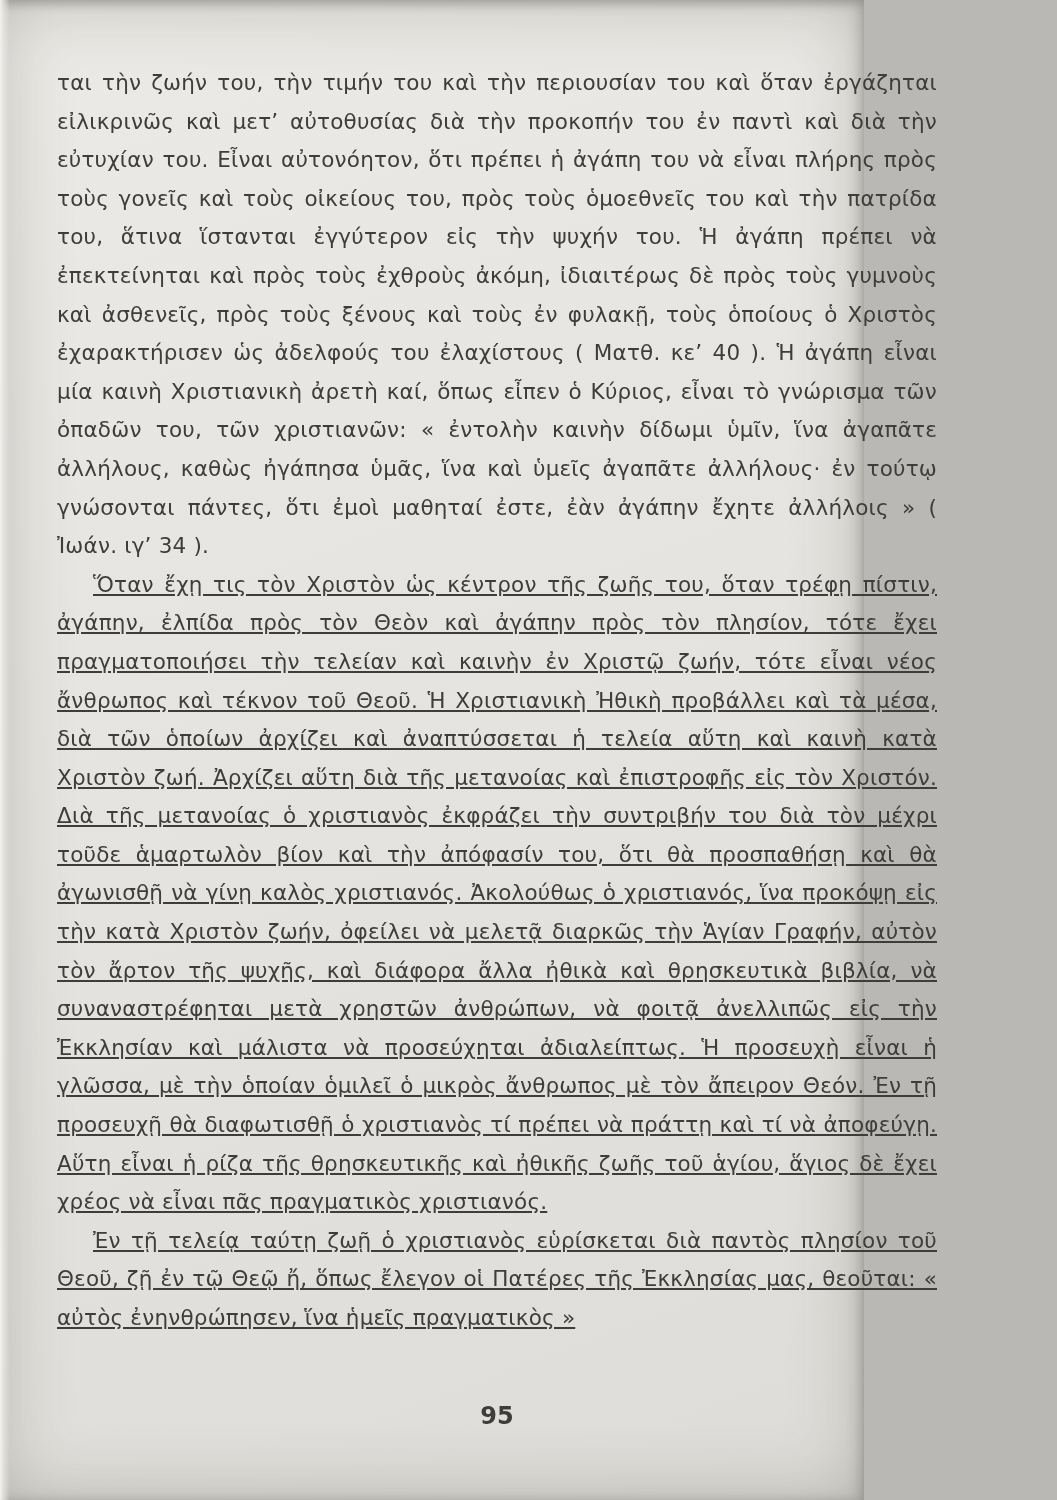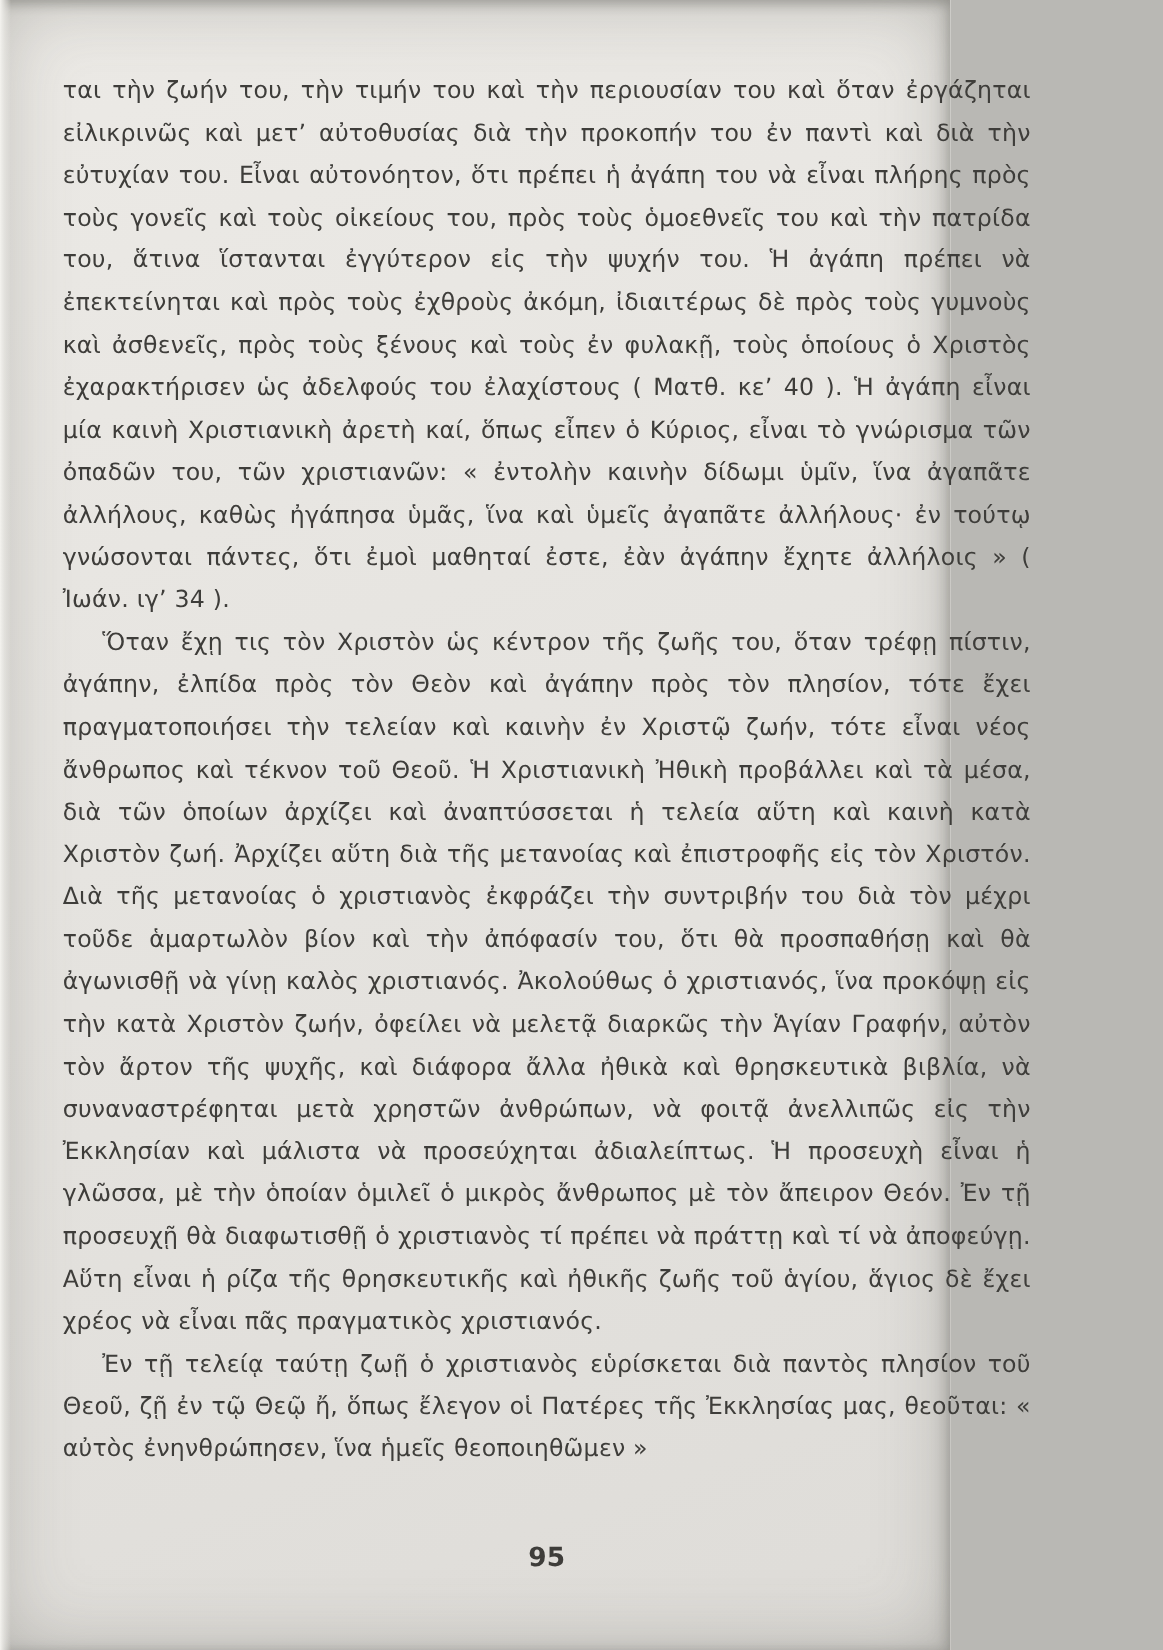--- a/index.html
+++ b/index.html
@@ -40,38 +40,39 @@
     font-size: 21.5px;
     line-height: 38.6px;
     text-align: justify;
     letter-spacing: 0.2px;
   }
   .text-block p {
     margin: 0;
   }
   .text-block p.indent {
     text-indent: 36px;
+    text-decoration: underline;
   }
   .page-number {
     position: absolute;
     left: 57px;
     width: 880px;
     top: 1402px;
     text-align: center;
     font-weight: bold;
     font-size: 24px;
     color: #3e3d3a;
   }
 </style>
 </head>
 <body>
 
 <div class="page">
 
   <div class="text-block">
     <p>ται τὴν ζωήν του, τὴν τιμήν του καὶ τὴν περιουσίαν του καὶ ὅταν ἐργάζηται εἰλικρινῶς καὶ μετ’ αὐτοθυσίας διὰ τὴν προκοπήν του ἐν παντὶ καὶ διὰ τὴν εὐτυχίαν του. Εἶναι αὐτονόητον, ὅτι πρέπει ἡ ἀγάπη του νὰ εἶναι πλήρης πρὸς τοὺς γονεῖς καὶ τοὺς οἰκείους του, πρὸς τοὺς ὁμοεθνεῖς του καὶ τὴν πατρίδα του, ἅτινα ἵστανται ἐγγύτερον εἰς τὴν ψυχήν του. Ἡ ἀγάπη πρέπει νὰ ἐπεκτείνηται καὶ πρὸς τοὺς ἐχθροὺς ἀκόμη, ἰδιαιτέρως δὲ πρὸς τοὺς γυμνοὺς καὶ ἀσθενεῖς, πρὸς τοὺς ξένους καὶ τοὺς ἐν φυλακῇ, τοὺς ὁποίους ὁ Χριστὸς ἐχαρακτήρισεν ὡς ἀδελφούς του ἐλαχίστους ( Ματθ. κε’ 40 ). Ἡ ἀγάπη εἶναι μία καινὴ Χριστιανικὴ ἀρετὴ καί, ὅπως εἶπεν ὁ Κύριος, εἶναι τὸ γνώρισμα τῶν ὀπαδῶν του, τῶν χριστιανῶν: « ἐντολὴν καινὴν δίδωμι ὑμῖν, ἵνα ἀγαπᾶτε ἀλλήλους, καθὼς ἠγάπησα ὑμᾶς, ἵνα καὶ ὑμεῖς ἀγαπᾶτε ἀλλήλους· ἐν τούτῳ γνώσονται πάντες, ὅτι ἐμοὶ μαθηταί ἐστε, ἐὰν ἀγάπην ἔχητε ἀλλήλοις » ( Ἰωάν. ιγ’ 34 ).</p>
     <p class="indent">Ὅταν ἔχῃ τις τὸν Χριστὸν ὡς κέντρον τῆς ζωῆς του, ὅταν τρέφῃ πίστιν, ἀγάπην, ἐλπίδα πρὸς τὸν Θεὸν καὶ ἀγάπην πρὸς τὸν πλησίον, τότε ἔχει πραγματοποιήσει τὴν τελείαν καὶ καινὴν ἐν Χριστῷ ζωήν, τότε εἶναι νέος ἄνθρωπος καὶ τέκνον τοῦ Θεοῦ. Ἡ Χριστιανικὴ Ἠθικὴ προβάλλει καὶ τὰ μέσα, διὰ τῶν ὁποίων ἀρχίζει καὶ ἀναπτύσσεται ἡ τελεία αὕτη καὶ καινὴ κατὰ Χριστὸν ζωή. Ἀρχίζει αὕτη διὰ τῆς μετανοίας καὶ ἐπιστροφῆς εἰς τὸν Χριστόν. Διὰ τῆς μετανοίας ὁ χριστιανὸς ἐκφράζει τὴν συντριβήν του διὰ τὸν μέχρι τοῦδε ἁμαρτωλὸν βίον καὶ τὴν ἀπόφασίν του, ὅτι θὰ προσπαθήσῃ καὶ θὰ ἀγωνισθῇ νὰ γίνῃ καλὸς χριστιανός. Ἀκολούθως ὁ χριστιανός, ἵνα προκόψῃ εἰς τὴν κατὰ Χριστὸν ζωήν, ὀφείλει νὰ μελετᾷ διαρκῶς τὴν Ἁγίαν Γραφήν, αὐτὸν τὸν ἄρτον τῆς ψυχῆς, καὶ διάφορα ἄλλα ἠθικὰ καὶ θρησκευτικὰ βιβλία, νὰ συναναστρέφηται μετὰ χρηστῶν ἀνθρώπων, νὰ φοιτᾷ ἀνελλιπῶς εἰς τὴν Ἐκκλησίαν καὶ μάλιστα νὰ προσεύχηται ἀδιαλείπτως. Ἡ προσευχὴ εἶναι ἡ γλῶσσα, μὲ τὴν ὁποίαν ὁμιλεῖ ὁ μικρὸς ἄνθρωπος μὲ τὸν ἄπειρον Θεόν. Ἐν τῇ προσευχῇ θὰ διαφωτισθῇ ὁ χριστιανὸς τί πρέπει νὰ πράττῃ καὶ τί νὰ ἀποφεύγῃ. Αὕτη εἶναι ἡ ρίζα τῆς θρησκευτικῆς καὶ ἠθικῆς ζωῆς τοῦ ἁγίου, ἅγιος δὲ ἔχει χρέος νὰ εἶναι πᾶς πραγματικὸς χριστιανός.</p>
-    <p class="indent">Ἐν τῇ τελείᾳ ταύτῃ ζωῇ ὁ χριστιανὸς εὑρίσκεται διὰ παντὸς πλησίον τοῦ Θεοῦ, ζῇ ἐν τῷ Θεῷ ἤ, ὅπως ἔλεγον οἱ Πατέρες τῆς Ἐκκλησίας μας, θεοῦται: « αὐτὸς ἐνηνθρώπησεν, ἵνα ἡμεῖς θεοποιηθῶμεν »</p>
+    <p class="indent">Ἐν τῇ τελείᾳ ταύτῃ ζωῇ ὁ χριστιανὸς εὑρίσκεται διὰ παντὸς πλησίον τοῦ Θεοῦ, ζῇ ἐν τῷ Θεῷ ἤ, ὅπως ἔλεγον οἱ Πατέρες τῆς Ἐκκλησίας μας, θεοῦται: « αὐτὸς ἐνηνθρώπησεν, ἵνα ἡμεῖς πραγματικὸς »</p>
   </div>
 
   <div class="page-number">95</div>
 
 </div>
 
 </body></html>

